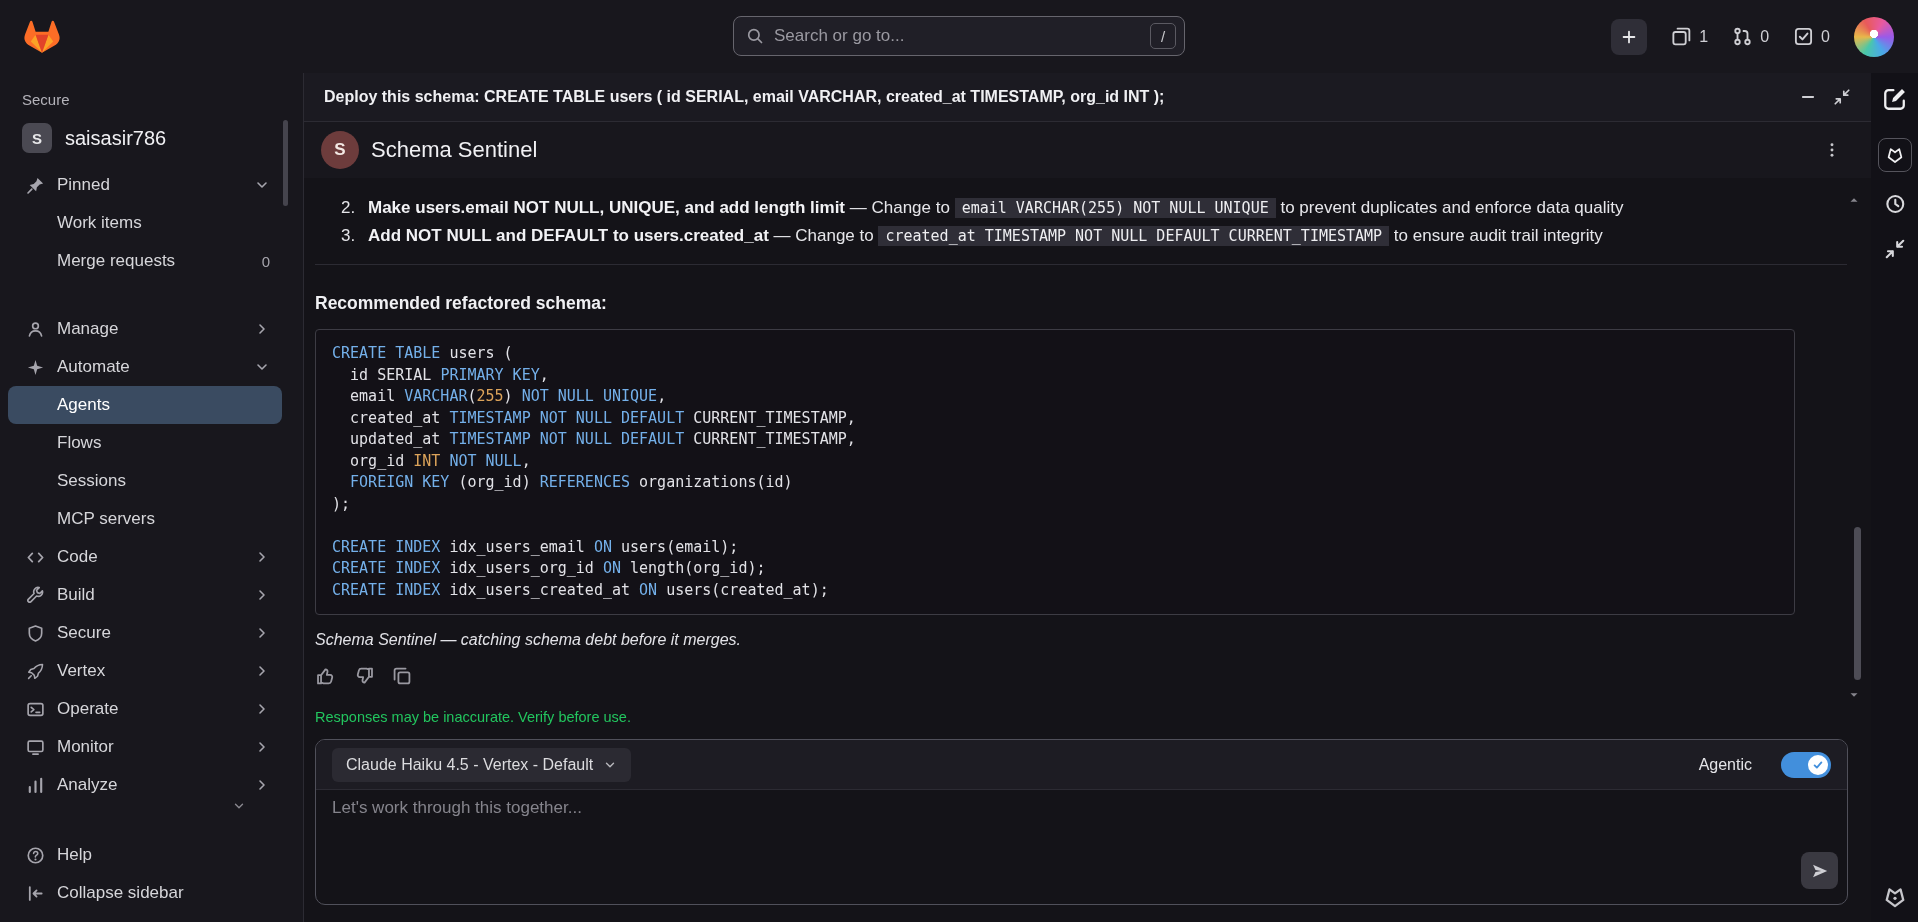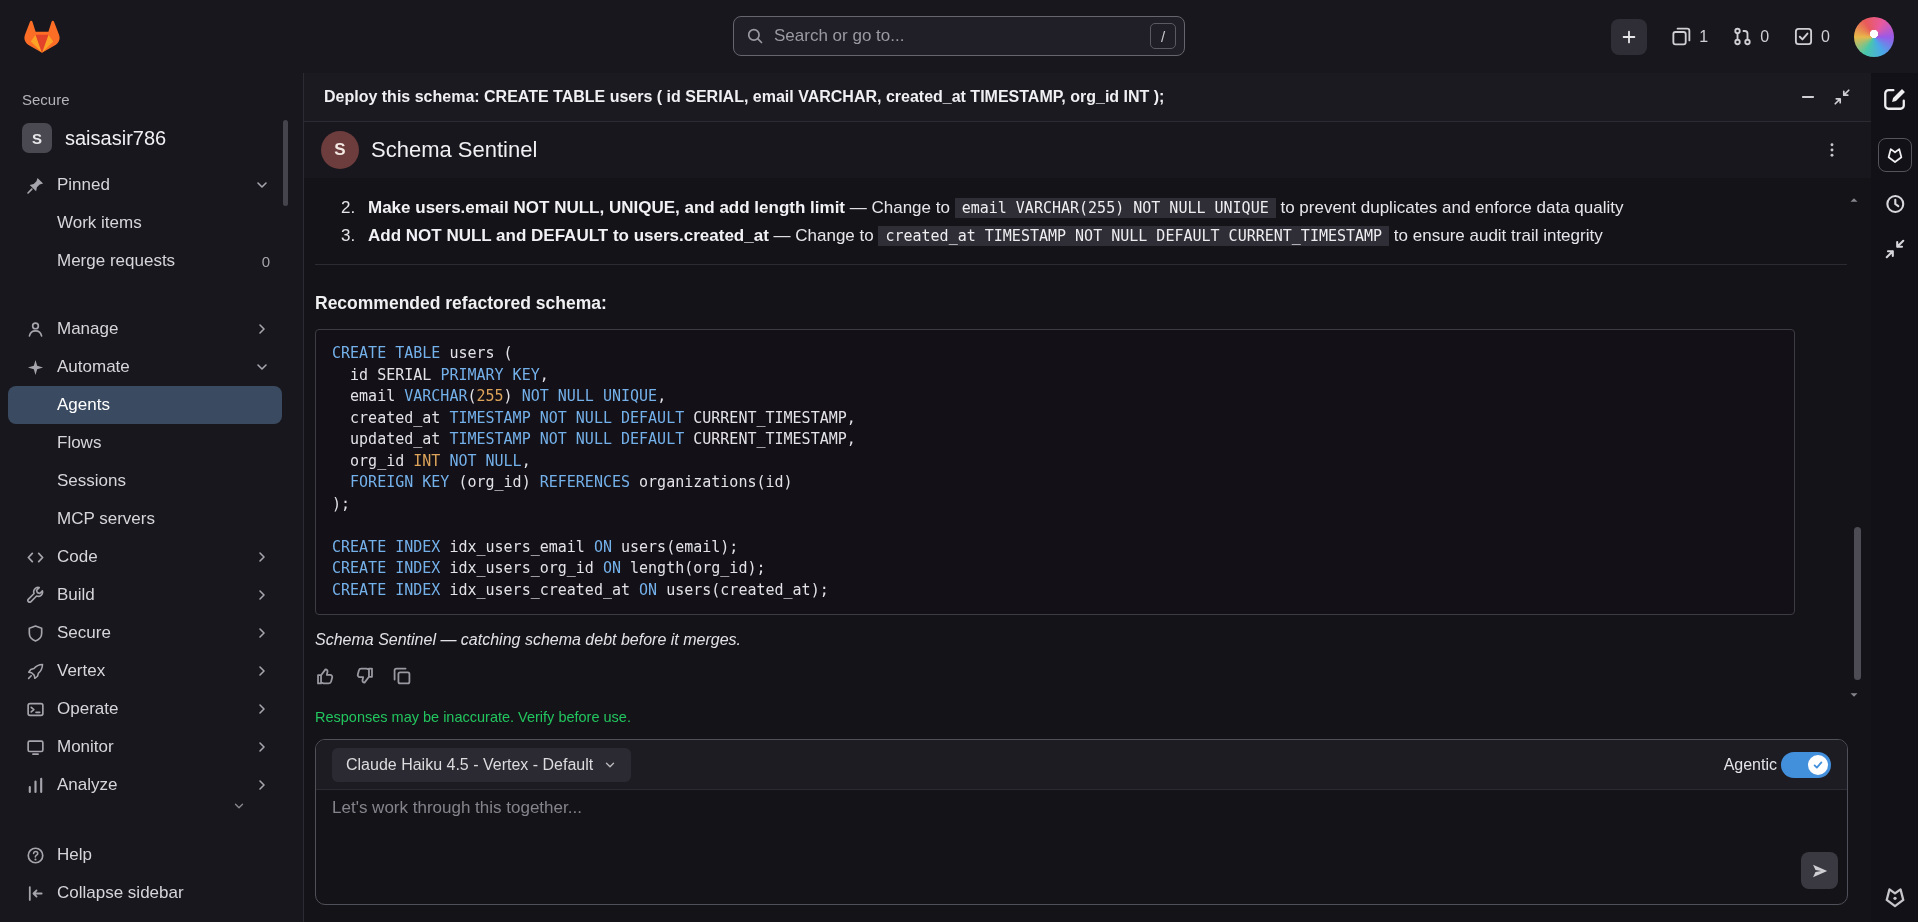--- a/index.html
+++ b/index.html
@@ -95,21 +95,21 @@
   .disclaimer{position:absolute;left:11px;top:636px;font-size:14.5px;color:#22c55e}
 
   .input-box{position:absolute;left:11px;top:666px;width:1533px;height:166px;
     border:1px solid var(--border2);border-radius:10px;background:var(--bg3)}
   .input-top{height:50px;display:flex;align-items:center;padding:0 16px;background:#1d1c23;
     border-radius:9px 9px 0 0;border-bottom:1px solid var(--border)}
   .model-chip{display:inline-flex;align-items:center;gap:10px;background:#2b2a32;border:none;
     border-radius:6px;height:34px;padding:0 14px;font-size:16px;color:#dcdcdf;cursor:pointer;
     font-family:"Liberation Sans",sans-serif}
   .model-chip svg{width:14px;height:14px;color:#b9b9be}
-  .agentic{margin-left:auto;display:flex;align-items:center;gap:4px;font-size:16px;color:#e4e4e8}
+  .agentic{margin-left:auto;display:flex;align-items:center;gap:29px;font-size:16px;color:#e4e4e8}
   .toggle{width:50px;height:26px;border-radius:13px;background:var(--blue);position:relative;
     border:none;cursor:pointer}
   .knob{position:absolute;right:3px;top:3px;width:20px;height:20px;border-radius:50%;background:#fff;
     display:flex;align-items:center;justify-content:center;color:var(--blue)}
   .knob svg{width:12px;height:12px}
   .prompt-input{position:absolute;left:16px;top:58px;width:1380px;height:88px;background:transparent;
     border:none;outline:none;resize:none;font-family:"Liberation Sans",sans-serif;font-size:17px;
     color:#e6e6ea}
   .prompt-input::placeholder{color:#85848c}
   .send-btn{position:absolute;right:9px;bottom:15px;width:37px;height:37px;border-radius:8px;

